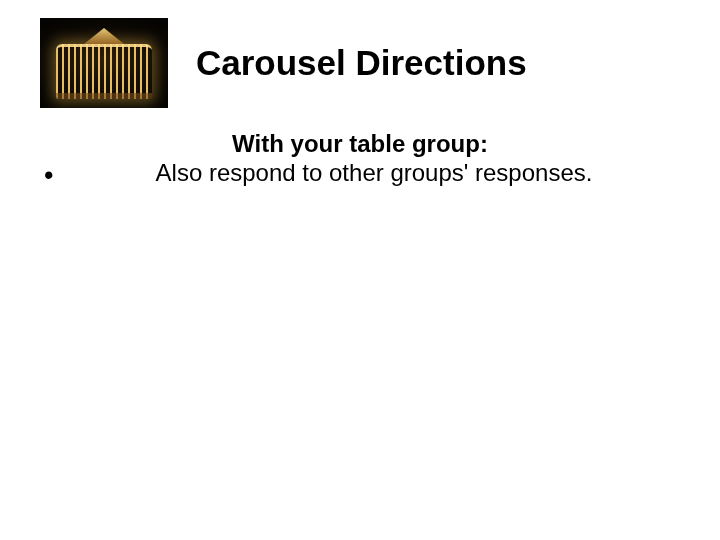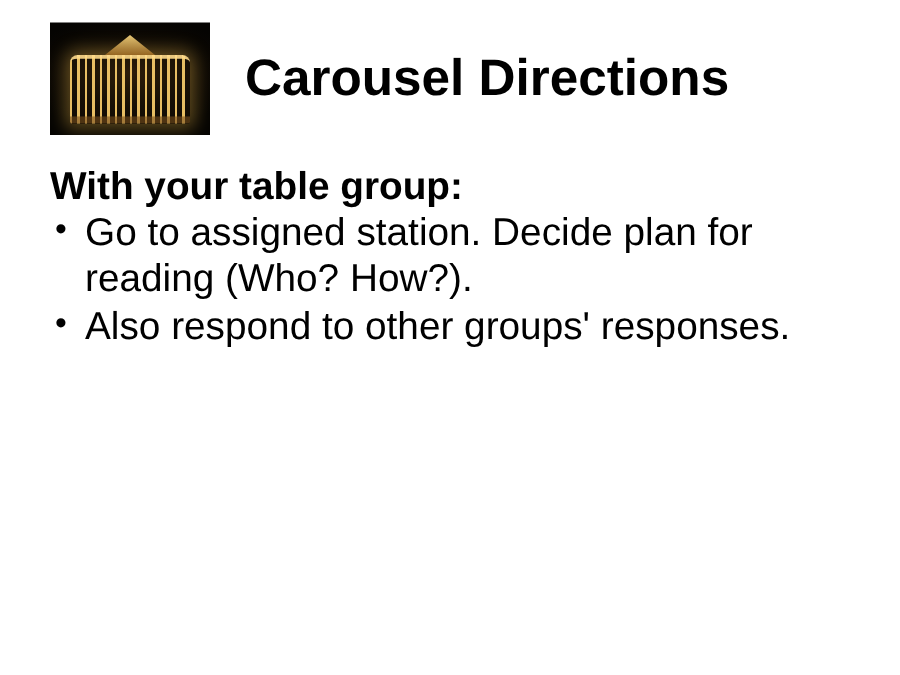--- a/index.html
+++ b/index.html
@@ -45,28 +45,29 @@
     box-shadow: 0 0 14px 4px rgba(255,200,80,0.35);
   }
   .carousel-image::after {
     content: "";
     position: absolute;
     left: 44px; right: 44px; top: 10px; height: 16px;
     background: linear-gradient(180deg, rgba(255,220,130,0.9), rgba(180,120,40,0.7));
     clip-path: polygon(50% 0, 100% 100%, 0 100%);
   }
   .title {
-    font-size: 41px;
+    font-size: 35px;
     font-weight: bold;
     color: #000000;
     line-height: 1.05;
   }
   .content {
-    font-size: 31px;
+    font-size: 24px;
     line-height: 1.2;
+    text-align: center;
   }
   .intro {
     font-weight: bold;
     margin-bottom: 0;
   }
   ul.bullets {
     list-style: none;
     padding-left: 0;
   }
   ul.bullets li {
@@ -88,17 +89,16 @@
 
 <div class="slide">
   <div class="header-row">
     <div class="carousel-image"></div>
     <h1 class="title">Carousel Directions</h1>
   </div>
 
   <div class="content">
     <p class="intro">With your table group:</p>
     <ul class="bullets">
-      <li>Go to assigned station. Decide plan for reading (Who? How?).</li>
       <li>Also respond to other groups' responses.</li>
     </ul>
   </div>
 </div>
 
 </body></html>

